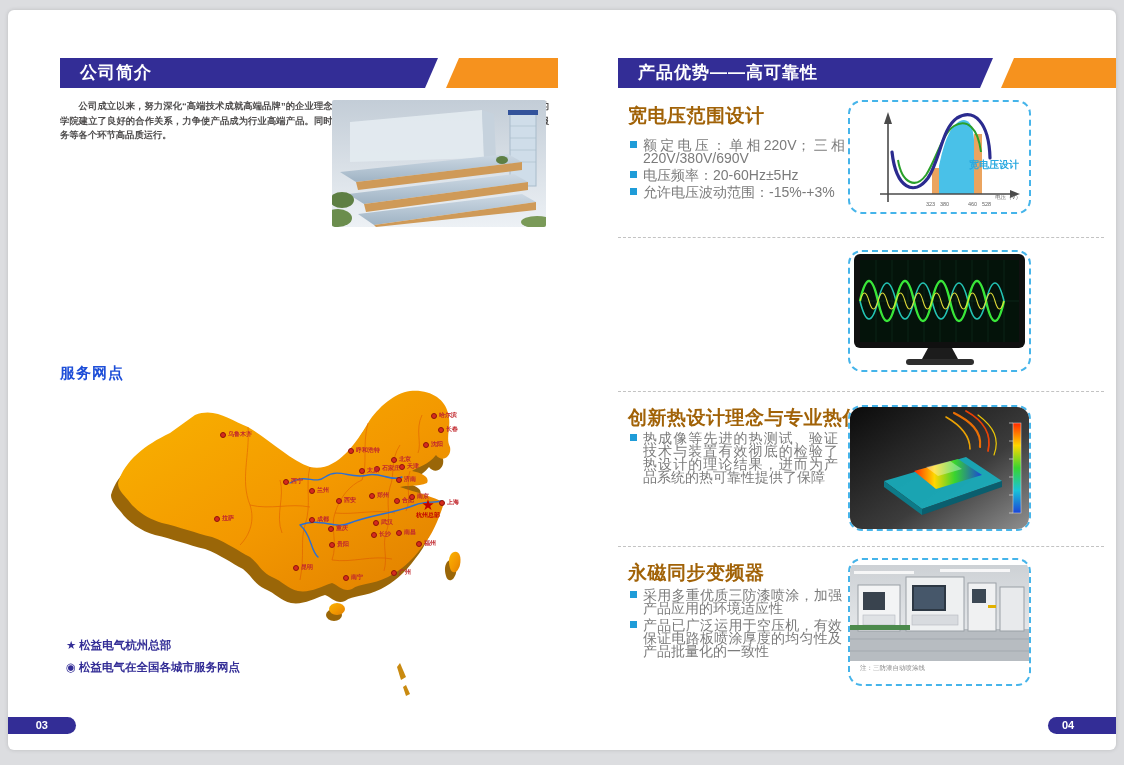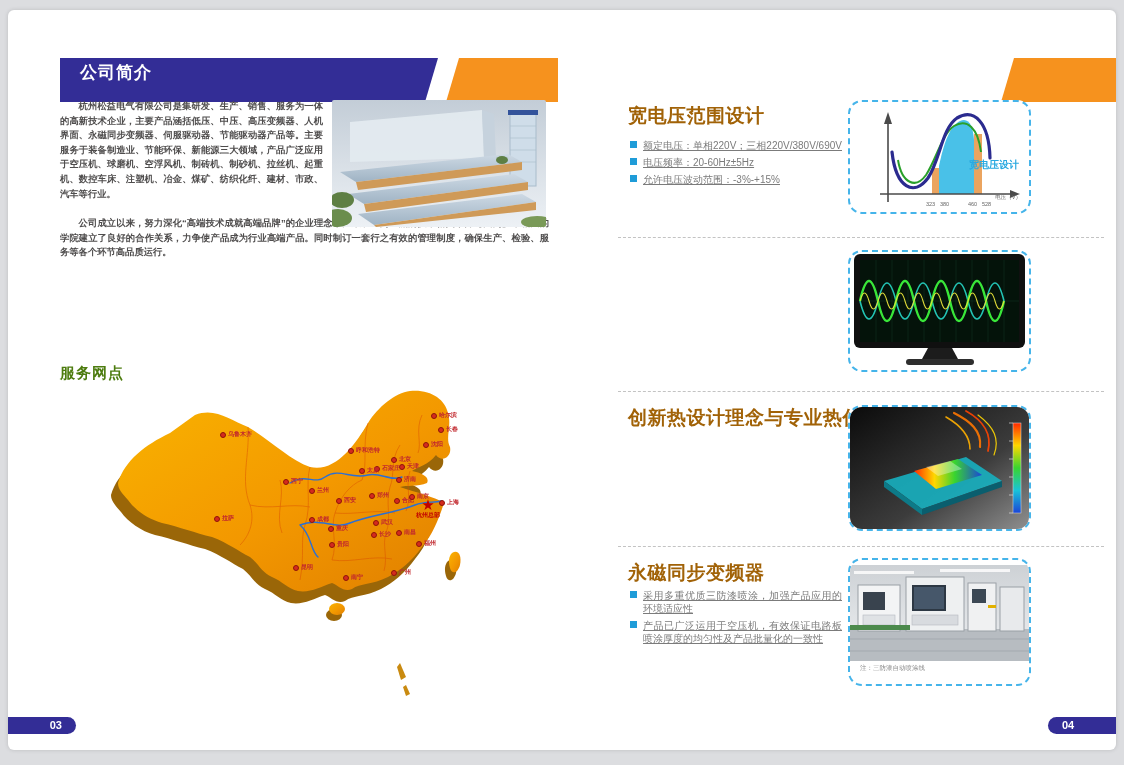--- a/index.html
+++ b/index.html
@@ -1,54 +1,54 @@
 <!DOCTYPE html>
 <html><head>
 <meta charset="utf-8">
 <style>
   html,body{margin:0;padding:0;}
   body{background:#dcdde0;font-family:"Liberation Sans","DejaVu Sans",sans-serif;}
   #canvas{position:relative;width:1124px;height:765px;overflow:hidden;}
   .page{position:absolute;left:8px;top:10px;width:1108px;height:740px;background:#ffffff;border-radius:6px;box-shadow:0 0 4px rgba(0,0,0,.15);}
 
   
-  .hdr-bar{position:absolute;height:44px;background:#332d96;color:#fff;}
+  .hdr-bar{position:absolute;height:30px;background:#332d96;color:#fff;}
   .hdr-bar .t{display:block;padding-left:20px;line-height:30px;font-size:17px;font-weight:bold;letter-spacing:1px;}
   .hdr-indigo-left{left:60px;top:58px;width:378px;clip-path:polygon(0 0,100% 0,calc(100% - 13px) 100%,0 100%);}
   .hdr-orange-left{left:446px;top:58px;width:112px;background:#f6921e;clip-path:polygon(13px 0,100% 0,100% 100%,0 100%);}
   .hdr-indigo-right{left:618px;top:58px;width:375px;clip-path:polygon(0 0,100% 0,calc(100% - 13px) 100%,0 100%);}
   .hdr-orange-right{left:1001px;top:58px;width:115px;background:#f6921e;clip-path:polygon(13px 0,100% 0,100% 100%,0 100%);}
 
   
   .left-text{position:absolute;left:60px;top:99px;width:489px;color:#4f4d4d;font-size:9.3px;font-weight:600;line-height:14.6px;text-align:justify;}
   .left-text p{margin:0 0 13px;text-indent:2em;}
   .left-text p.first{width:263px;margin-bottom:15px;}
   .campus-fig{position:absolute;left:332px;top:100px;width:214px;height:127px;overflow:hidden;border-radius:2px;}
-  .svc-title{position:absolute;left:60px;top:364px;font-size:15px;font-weight:bold;color:#4d7c0f;letter-spacing:1px;}
+  .svc-title{position:absolute;left:60px;top:364px;font-size:15px;font-weight:bold;color:#1d4ed8;letter-spacing:1px;}
   .legend{position:absolute;left:66px;top:634px;color:#332d96;font-size:11.5px;font-weight:600;line-height:22px;}
   .legend .mk{margin-right:3px;}
 
   
   .map{position:absolute;left:100px;top:385px;width:430px;height:315px;}
   .map svg{position:absolute;left:0;top:0;}
   .city{position:absolute;display:flex;align-items:center;transform:translate(-2px,-2px);}
   .city .dot{width:4px;height:4px;border-radius:50%;background:#d42a1e;border:1px solid #8f1408;}
   .city .lbl{font-size:6px;color:#c1272d;margin-left:2px;white-space:nowrap;font-weight:bold;}
   .hq{position:absolute;color:#c00000;text-align:center;transform:translate(-50%,-50%);}
   .hq .star{font-size:15px;line-height:12px;}
   .hq .lbl{font-size:6px;font-weight:bold;white-space:nowrap;}
 
   
   .pill{position:absolute;top:717px;width:68px;height:17px;background:#332d96;color:#fff;font-size:11px;font-weight:bold;line-height:17px;}
-  .pill-left{left:8px;border-radius:0 9px 9px 0;text-align:right;padding-right:14px;box-sizing:border-box;}
+  .pill-left{left:8px;border-radius:0 9px 9px 0;text-align:right;padding-right:28px;box-sizing:border-box;}
   .pill-right{left:1048px;border-radius:9px 0 0 9px;text-align:left;padding-left:14px;box-sizing:border-box;}
 
   
   .sec-title{position:absolute;left:628px;color:#a16207;font-size:19px;font-weight:bold;letter-spacing:.5px;}
-  .bullets{position:absolute;left:630px;color:#7b7b7b;font-size:10px;line-height:13px;text-decoration:underline;}
+  .bullets{position:absolute;left:630px;color:#7b7b7b;font-size:14px;line-height:13px;}
   .b-row{display:flex;margin-bottom:4px;}
   .b-sq{flex:0 0 auto;width:7px;height:7px;background:#1f9cd8;margin:2px 6px 0 0;}
   .b-tx{text-align:justify;}
   .divider{position:absolute;left:618px;width:486px;border-top:1px dashed #c3c3c3;}
   .figbox{position:absolute;left:848px;width:183px;border:2px dashed #45b4ea;border-radius:14px;background:#fff;box-sizing:border-box;overflow:hidden;}
   .figbox svg{display:block;}
   .fig-caption{font-size:6.5px;color:#8a8a8a;padding:3px 0 0 10px;}
   .chart-anno{position:absolute;right:10px;top:56px;color:#29a9e0;font-size:10px;font-weight:bold;}
   .tick-row{position:absolute;bottom:11px;left:0;width:100%;font-size:5.5px;color:#666;}
   .tick-row span{position:absolute;}
@@ -59,21 +59,20 @@
 
 <div id="canvas">
   <div class="page"></div>
 
   <div class="hdr-bar hdr-indigo-left">
     <span class="t">公司简介</span>
   </div>
   <div class="hdr-bar hdr-orange-left"></div>
 
   <div class="left-text">
-    <p class="first">杭州松益电气有限公司是集研发、生产、销售、服务为一体的高新技术企业，主要产品涵括低压、中压、高压变频器、人机界面、永磁同步变频器、伺服驱动器、节能驱动器产品等。主要服务于装备制造业、节能环保、新能源三大领域，产品广泛应用于空压机、球磨机、空浮风机、制砖机、制砂机、拉丝机、起重机、数控车床、注塑机、冶金、煤矿、纺织化纤、建材、市政、汽车等行业。</p>
     <p>公司成立以来，努力深化“高端技术成就高端品牌”的企业理念，汇集了业内一流的技术精英，并与国内多个相关的学院建立了良好的合作关系，力争使产品成为行业高端产品。同时制订一套行之有效的管理制度，确保生产、检验、服务等各个环节高品质运行。</p>
   </div>
 
   <div class="campus-fig">
     <svg width="214" height="127" viewBox="0 0 214 127">
       <defs>
         <linearGradient id="sky" x1="0" y1="0" x2="0" y2="1">
           <stop offset="0" stop-color="#c3cdd7"></stop>
             <stop offset="1" stop-color="#edf1f5"></stop>
         </linearGradient>
@@ -258,38 +257,49 @@
           <span class="dot"></span>
           <span class="lbl">广州</span>
         </div>
       </div>
     <div class="hq" id="hq-marker" style="left: 328px; top: 124px;">
       <div class="star">★</div>
       <div class="lbl">杭州总部</div>
     </div>
   </div>
 
+  <div class="legend">
+    <div>
+      <span class="mk">★</span><span>松益电气杭州总部</span>
+    </div>
+    <div>
+      <span class="mk">◉</span><span>松益电气在全国各城市服务网点</span>
+    </div>
+  </div>
 
   <div class="pill pill-left">03</div>
 
+  <div class="hdr-bar hdr-indigo-right">
+    <span class="t">产品优势——高可靠性</span>
+  </div>
   <div class="hdr-bar hdr-orange-right"></div>
 
   <div class="sec-title" style="top:103px">宽电压范围设计</div>
   <div class="bullets" style="top:139px;width:215px">
     <div class="b-row">
         <span class="b-sq"></span>
         <span class="b-tx">额定电压：单相220V；三相220V/380V/690V</span>
       </div>
     <div class="b-row">
         <span class="b-sq"></span>
         <span class="b-tx">电压频率：20-60Hz±5Hz</span>
       </div>
     <div class="b-row">
         <span class="b-sq"></span>
-        <span class="b-tx">允许电压波动范围：-3%-+15%</span>
+        <span class="b-tx">允许电压波动范围：-15%-+3%</span>
       </div>
   </div>
   <div class="figbox" style="top:100px;height:114px">
     <svg width="179" height="110" viewBox="0 0 179 110">
 
       <rect x="82" y="66" width="7" height="26" fill="#eba45f"></rect>
       <rect x="124" y="32" width="8" height="60" fill="#eba45f"></rect>
 
       <path d="M89,92 L89,64 C94,40 100,24 110,19 C119,15 123,24 124,38 L124,92 Z" fill="#49c1e8"></path>
 
@@ -337,20 +347,24 @@
       </g>
       <path d="M78,96 L102,96 L108,107 L72,107 Z" fill="#1c1c1c"></path>
       <rect x="56" y="107" width="68" height="6" rx="3" fill="#2e2e2e"></rect>
     </svg>
   </div>
 
   <div class="divider" style="top:391px"></div>
 
   <div class="sec-title" style="top:405px">创新热设计理念与专业热仿真分析</div>
   <div class="bullets" style="top:432px;width:208px">
+    <div class="b-row">
+        <span class="b-sq"></span>
+        <span class="b-tx">热成像等先进的热测试、验证技术与装置有效彻底的检验了热设计的理论结果，进而为产品系统的热可靠性提供了保障</span>
+      </div>
   </div>
   <div class="figbox" style="top:405px;height:126px">
     <svg width="179" height="122" viewBox="0 0 179 122">
       <defs>
         <linearGradient id="thbg" x1="0" y1="0" x2="1" y2="1">
           <stop offset="0" stop-color="#0b0b0b"></stop>
             <stop offset=".6" stop-color="#3c3c3c"></stop>
             <stop offset="1" stop-color="#8f8f8f"></stop>
         </linearGradient>
         <linearGradient id="rain" x1="0" y1="0" x2="1" y2="0">

